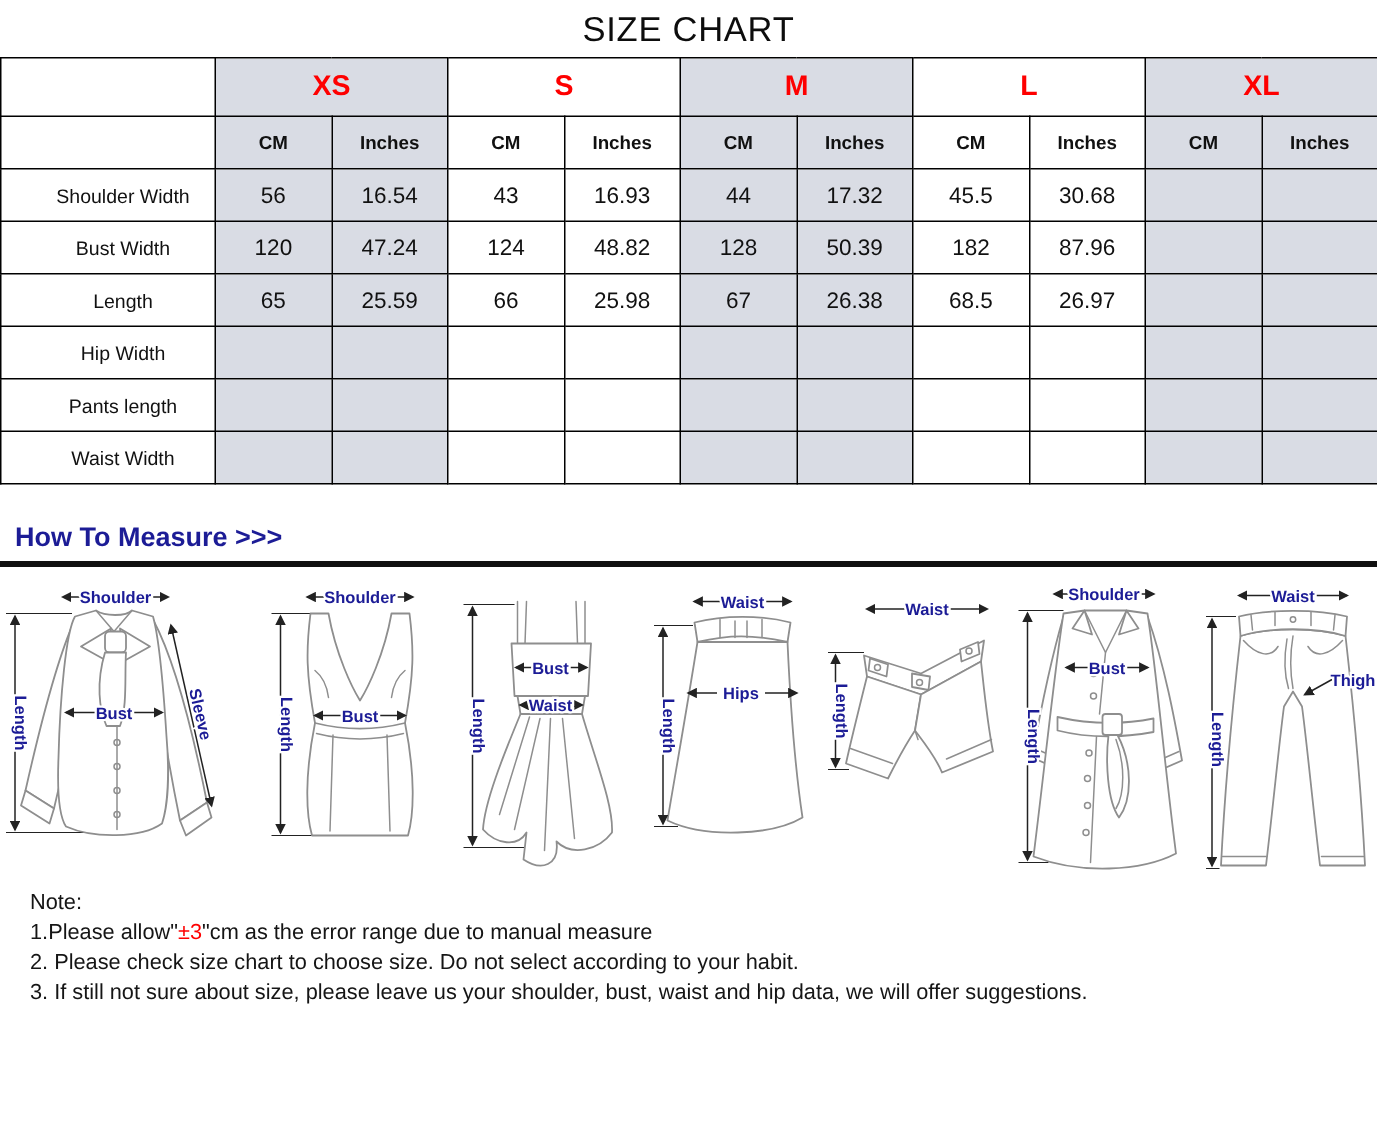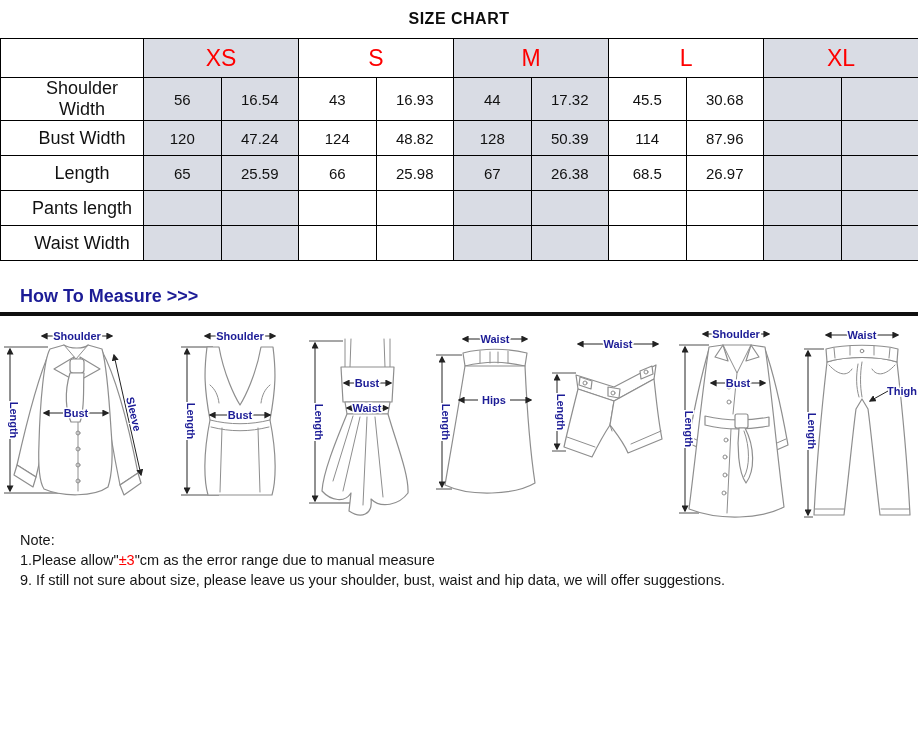--- a/index.html
+++ b/index.html
@@ -2,33 +2,33 @@
 <html><head>
 <meta charset="utf-8">
 <style>
   * { margin:0; padding:0; box-sizing:border-box; }
   html,body { background:#fff; }
   body { width:918px; font-family:"Liberation Sans", sans-serif; color:#111; }
   .page { width:918px; height:753px; overflow:hidden; position:relative; background:#fff; }
 
   
   .title { height:38px; display:flex; align-items:center; justify-content:center;
-           font-size:16px; font-weight:bold; letter-spacing:.5px; color:#0d0d0d; }
+           font-size:23px; font-weight:normal; letter-spacing:.5px; color:#0d0d0d; }
 
   
   table.size { border-collapse:collapse; table-layout:fixed; width:918px; }
   table.size td { border:1px solid #000; text-align:center; vertical-align:middle; overflow:hidden; }
   td.shade { background:#d9dce4; }
-  td.sz  { color:#fe0000; font-weight:normal; font-size:23px; height:39px; }
+  td.sz  { color:#fe0000; font-weight:bold; font-size:19px; height:39px; }
   td.u   { font-weight:bold; font-size:12.5px; height:33px; }
-  td.lbl { font-size:18px; height:35px; background:#fff;padding-left:20px; }
+  td.lbl { font-size:13px; height:35px; background:#fff;padding-left:20px; }
   td.val { font-size:15px; }
 
   
-  .measure-h { margin:25px 0 5px 20px; font-size:18px; font-weight:bold; color:#1c1c96; }
+  .measure-h { margin:25px 0 5px 10px; font-size:18px; font-weight:bold; color:#1c1c96; }
   .rule { height:4px; background:#101010; width:918px; }
 
   
   .figs { margin-top:9px; height:200px; display:flex; align-items:stretch; }
   .fig { height:200px; }
   .g1 { fill:#fff; stroke:#8e8e8e; stroke-width:1.2; stroke-linejoin:round; stroke-linecap:round; }
   .g2 { fill:none; stroke:#8e8e8e; stroke-width:1;   stroke-linejoin:round; stroke-linecap:round; }
   .dim  { stroke:#222; stroke-width:1; fill:none; marker-start:url(#arr); marker-end:url(#arr); }
   .dima { stroke:#222; stroke-width:1; fill:none; marker-end:url(#arr); }
   .tick { stroke:#222; stroke-width:.8; }
@@ -71,55 +71,81 @@
     <tbody>
         <tr>
       <td class="lbl"></td>
       <td colspan="2" class="sz shade">XS</td>
       <td colspan="2" class="sz">S</td>
       <td colspan="2" class="sz shade">M</td>
       <td colspan="2" class="sz">L</td>
       <td colspan="2" class="sz shade">XL</td>
     </tr>
     <tr>
+      <td class="lbl"></td>
+      <td class="u shade">CM</td>
+      <td class="u shade">Inches</td>
+      <td class="u">CM</td>
+      <td class="u">Inches</td>
+      <td class="u shade">CM</td>
+      <td class="u shade">Inches</td>
+      <td class="u">CM</td>
+      <td class="u">Inches</td>
+      <td class="u shade">CM</td>
+      <td class="u shade">Inches</td>
+    </tr>
+    <tr>
       <td class="lbl">Shoulder Width</td>
       <td class="val shade">56</td>
       <td class="val shade">16.54</td>
       <td class="val">43</td>
       <td class="val">16.93</td>
       <td class="val shade">44</td>
       <td class="val shade">17.32</td>
       <td class="val">45.5</td>
       <td class="val">30.68</td>
       <td class="val shade"></td>
       <td class="val shade"></td>
     </tr>
     <tr>
       <td class="lbl">Bust Width</td>
       <td class="val shade">120</td>
       <td class="val shade">47.24</td>
       <td class="val">124</td>
       <td class="val">48.82</td>
       <td class="val shade">128</td>
       <td class="val shade">50.39</td>
-      <td class="val">114</td>
+      <td class="val">182</td>
       <td class="val">87.96</td>
       <td class="val shade"></td>
       <td class="val shade"></td>
     </tr>
     <tr>
       <td class="lbl">Length</td>
       <td class="val shade">65</td>
       <td class="val shade">25.59</td>
       <td class="val">66</td>
       <td class="val">25.98</td>
       <td class="val shade">67</td>
       <td class="val shade">26.38</td>
       <td class="val">68.5</td>
       <td class="val">26.97</td>
+      <td class="val shade"></td>
+      <td class="val shade"></td>
+    </tr>
+    <tr>
+      <td class="lbl">Hip Width</td>
+      <td class="val shade"></td>
+      <td class="val shade"></td>
+      <td class="val"></td>
+      <td class="val"></td>
+      <td class="val shade"></td>
+      <td class="val shade"></td>
+      <td class="val"></td>
+      <td class="val"></td>
       <td class="val shade"></td>
       <td class="val shade"></td>
     </tr>
     <tr>
       <td class="lbl">Pants length</td>
       <td class="val shade"></td>
       <td class="val shade"></td>
       <td class="val"></td>
       <td class="val"></td>
       <td class="val shade"></td>
@@ -295,16 +321,17 @@
       <text class="lab" x="62" y="14">Waist</text>
       <text class="lab" x="102" y="70">Thigh</text>
       <text class="lab" x="8" y="106" transform="rotate(90 8 106)">Length</text>
     </svg>
 
   </div>
 
   <div class="notes">
     <div>Note:</div>
     <div><span>1.Please allow"</span><span class="red">±3</span><span>"cm as the error range due to manual measure</span></div>
-    <div>9. If still not sure about size, please leave us your shoulder, bust, waist and hip data, we will offer suggestions.</div>
+    <div>2. Please check size chart to choose size. Do not select according to your habit.</div>
+    <div>3. If still not sure about size, please leave us your shoulder, bust, waist and hip data, we will offer suggestions.</div>
   </div>
 
 </div>
 
 </body></html>

